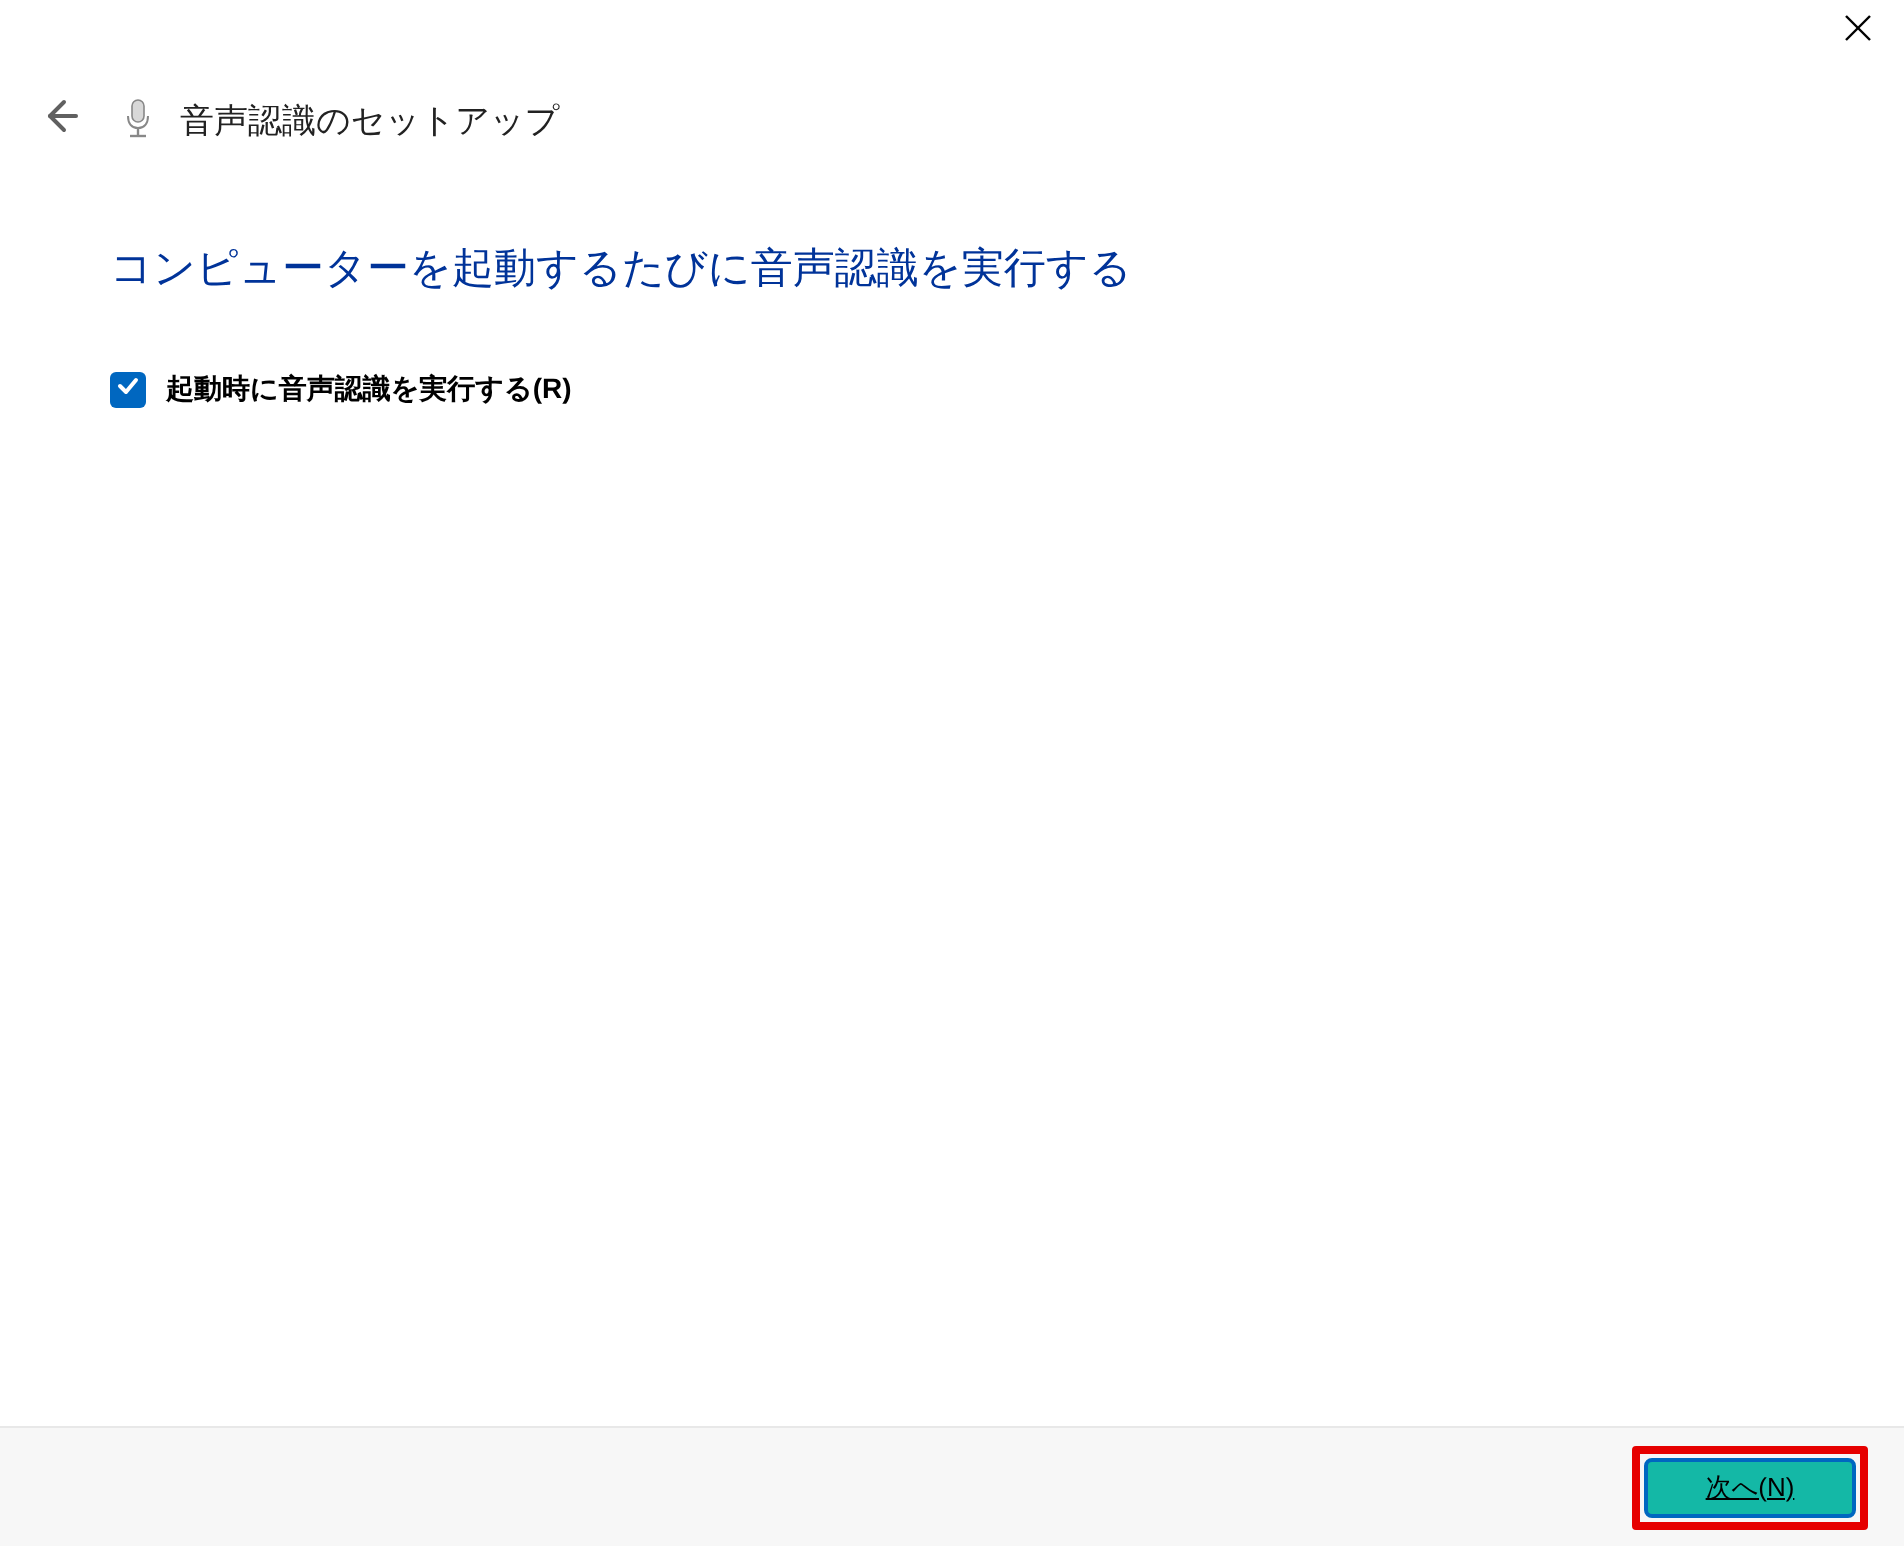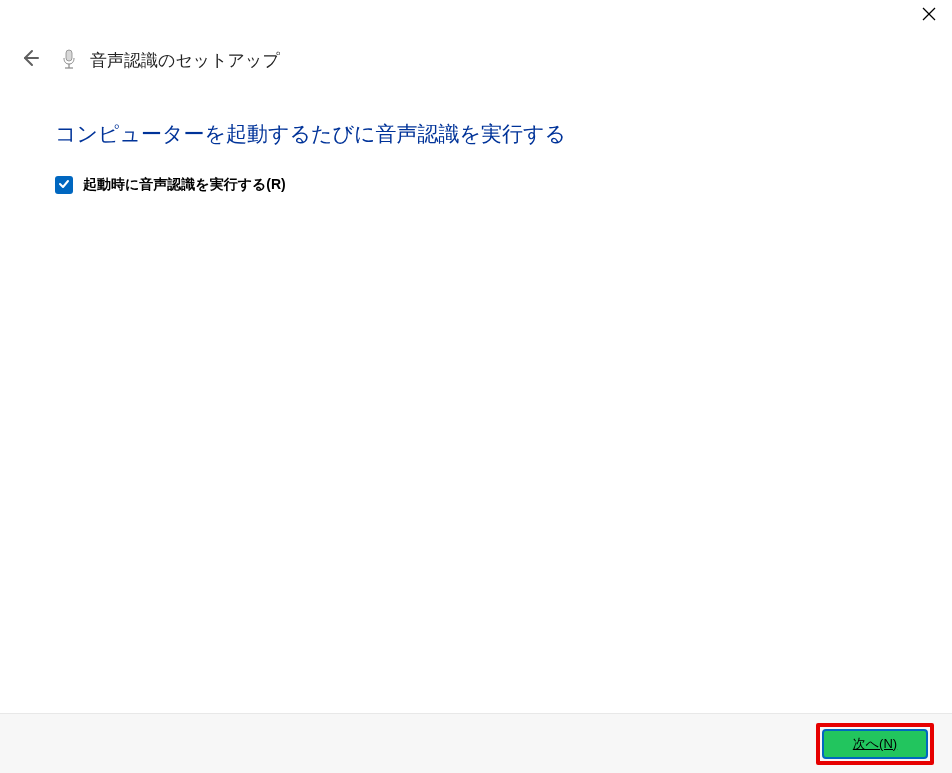--- a/index.html
+++ b/index.html
@@ -68,21 +68,21 @@
     .content {
       position: absolute;
       top: 120px;
       left: 55px;
       right: 40px;
     }
     .main-heading {
       font-size: 21px;
       color: #003399;
       font-weight: 400;
-      margin-bottom: 28px;
+      margin-bottom: 38px;
     }
     .checkbox-row {
       display: flex;
       align-items: center;
       gap: 10px;
     }
     .checkbox {
       width: 18px;
       height: 18px;
       background: #0067c0;
@@ -119,21 +119,21 @@
     }
     .highlight-box {
       border: 4px solid #e60000;
       padding: 2px;
       border-radius: 2px;
       display: inline-flex;
     }
     .btn {
       min-width: 106px;
       height: 30px;
-      background: #22c55e;
+      background: #14b8a6;
       border: 1px solid #cfcfcf;
       border-radius: 4px;
       font-size: 13px;
       color: #000;
       cursor: pointer;
       display: flex;
       align-items: center;
       justify-content: center;
       font-family: inherit;
       padding: 0 12px;

